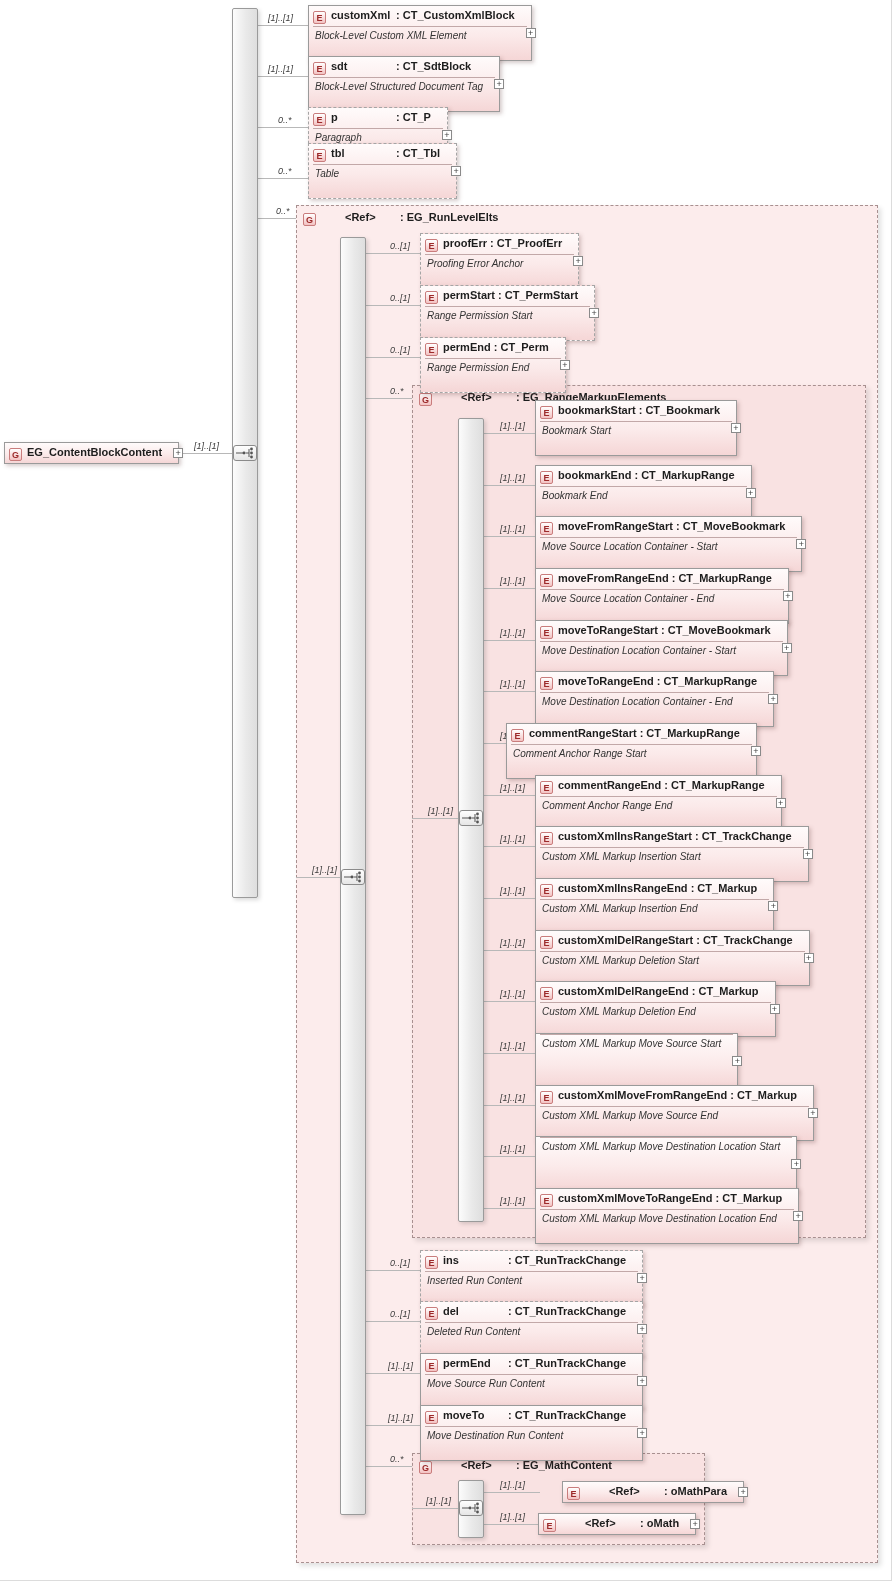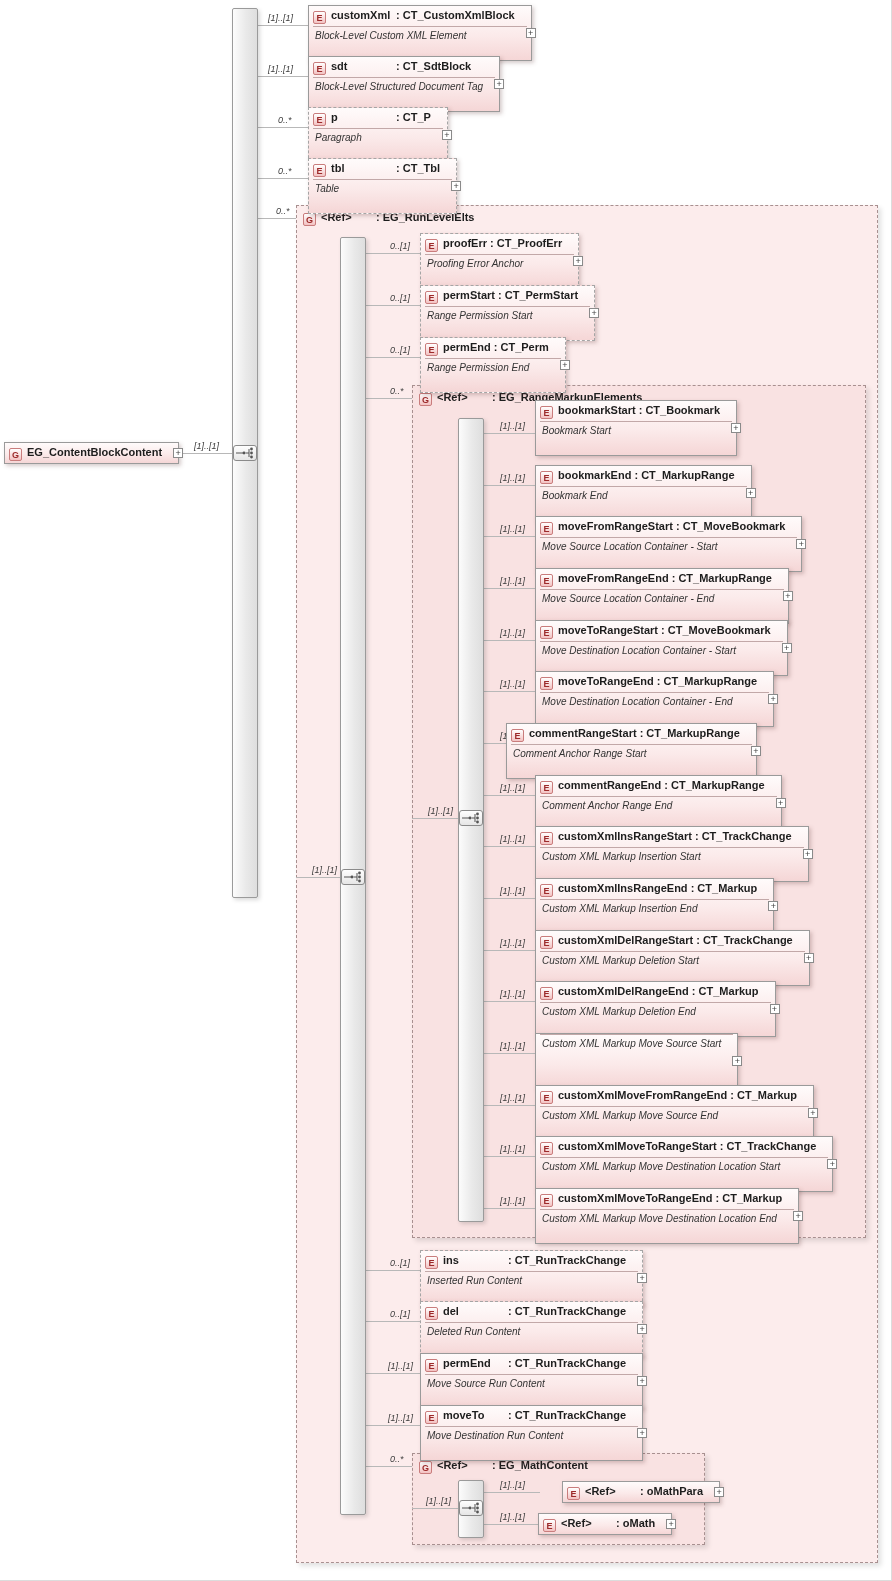--- a/index.html
+++ b/index.html
@@ -30,21 +30,21 @@
       border:1px solid #9a9a9a;
       background:linear-gradient(180deg,#fffbfb 0%,#fbeaea 55%,#f5d6d6 100%);
       box-shadow:2px 2px 4px rgba(90,50,50,.25);}
   .eb.dash{border-style:dashed;border-color:#a5a5a5;}
   .eb.one{height:22px;}
   .hd{padding:3px 16px 0 4px;font-size:11px;font-weight:bold;color:#1d1d1d;white-space:nowrap;height:17px;}
   .ds{margin:0 4px;border-top:1px solid #c2a8a8;padding:3px 12px 0 2px;
       font-style:italic;font-size:10px;color:#333;white-space:nowrap;}
   .nm{display:inline-block;}
   .nm.w{min-width:62px;}
-  .nmr{display:inline-block;min-width:52px;font-weight:bold;}
+  .nmr{display:inline-block;min-width:52px;font-weight:bold;margin-left:24px;}
   .co{white-space:pre;font-weight:bold;}
   .ty{font-weight:bold;}
 
   .bdg{display:inline-block;width:13px;height:13px;line-height:12px;text-align:center;
        font-size:9px;font-weight:bold;color:#9c2a2a;
        background:linear-gradient(#ffffff,#f3c2c2);border:1px solid #c97c7c;border-radius:2px;
        margin-right:5px;vertical-align:-2px;box-sizing:border-box;}
 
   .plus{position:absolute;right:-5px;top:50%;margin-top:-5px;width:10px;height:10px;
         background:#fff;border:1px solid #8a8a8a;box-sizing:border-box;
@@ -202,21 +202,21 @@
   <div class="eb" style="left:308px;top:56px">
     <div class="hd"><span class="bdg">E</span><b class="nm w">sdt</b><span class="co"> : </span><span class="ty">CT_SdtBlock</span></div>
     <div class="ds">Block-Level Structured Document Tag</div>
     <span class="plus">+</span>
   </div>
   <div class="eb dash" style="left:308px;top:107px">
     <div class="hd"><span class="bdg">E</span><b class="nm w">p</b><span class="co"> : </span><span class="ty">CT_P</span></div>
     <div class="ds">Paragraph</div>
     <span class="plus">+</span>
   </div>
-  <div class="eb dash" style="left:308px;top:158px">
+  <div class="eb dash" style="left:308px;top:143px">
     <div class="hd"><span class="bdg">E</span><b class="nm w">tbl</b><span class="co"> : </span><span class="ty">CT_Tbl</span></div>
     <div class="ds">Table</div>
     <span class="plus">+</span>
   </div>
 
   <div class="eb dash" style="left:420px;top:233px">
     <div class="hd"><span class="bdg">E</span><b class="nm">proofErr</b><span class="co"> : </span><span class="ty">CT_ProofErr</span></div>
     <div class="ds">Proofing Error Anchor</div>
     <span class="plus">+</span>
   </div>
@@ -294,21 +294,20 @@
   <div class="eb" style="left:535px;top:1033px">
     <div class="ds">Custom XML Markup Move Source Start</div>
     <span class="plus">+</span>
   </div>
   <div class="eb" style="left:535px;top:1085px">
     <div class="hd"><span class="bdg">E</span><b class="nm">customXmlMoveFromRangeEnd</b><span class="co"> : </span><span class="ty">CT_Markup</span></div>
     <div class="ds">Custom XML Markup Move Source End</div>
     <span class="plus">+</span>
   </div>
   <div class="eb" style="left:535px;top:1136px">
-    <div class="hd"><span class="bdg">E</span><b class="nm">customXmlMoveToRangeStart</b><span class="co"> : </span><span class="ty">CT_TrackChange</span></div>
     <div class="ds">Custom XML Markup Move Destination Location Start</div>
     <span class="plus">+</span>
   </div>
   <div class="eb" style="left:535px;top:1188px">
     <div class="hd"><span class="bdg">E</span><b class="nm">customXmlMoveToRangeEnd</b><span class="co"> : </span><span class="ty">CT_Markup</span></div>
     <div class="ds">Custom XML Markup Move Destination Location End</div>
     <span class="plus">+</span>
   </div>
 
   <div class="eb dash" style="left:420px;top:1250px">

